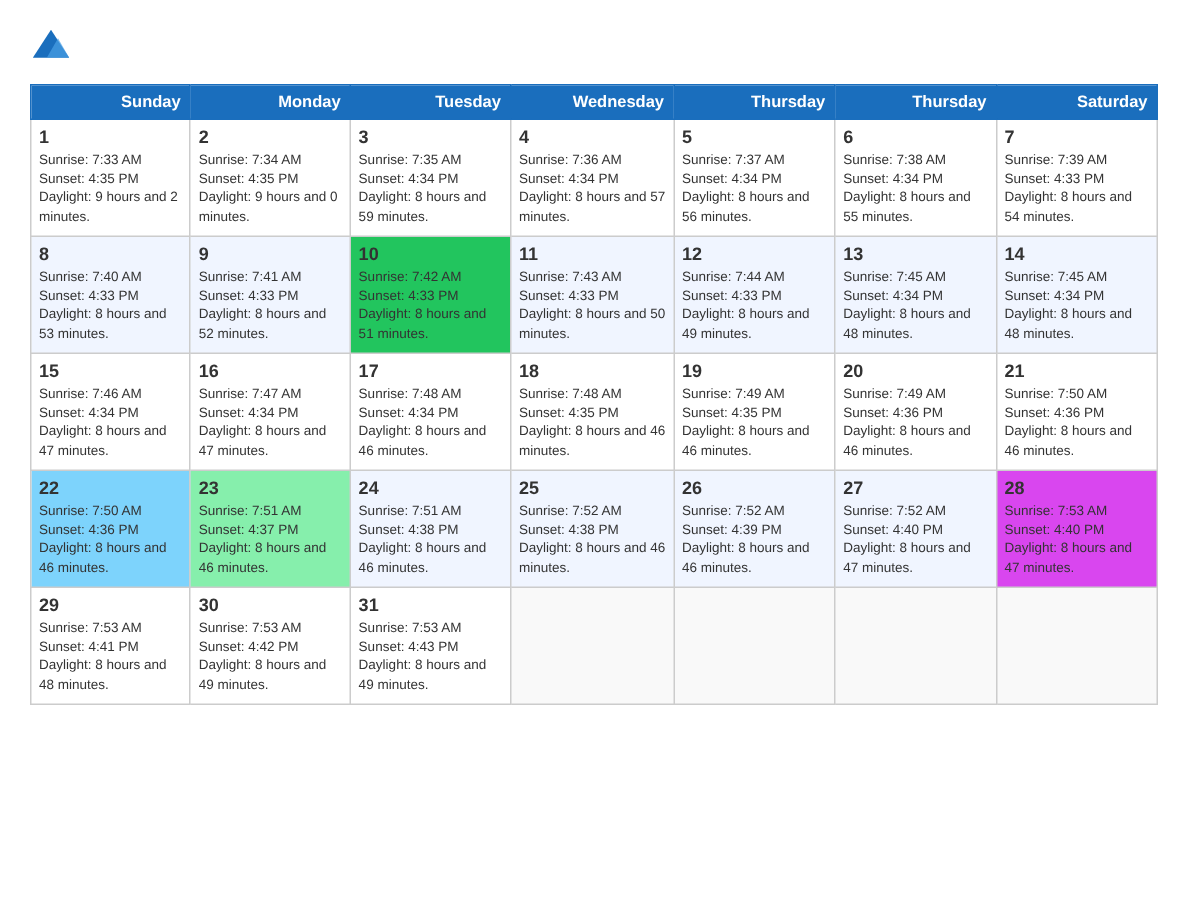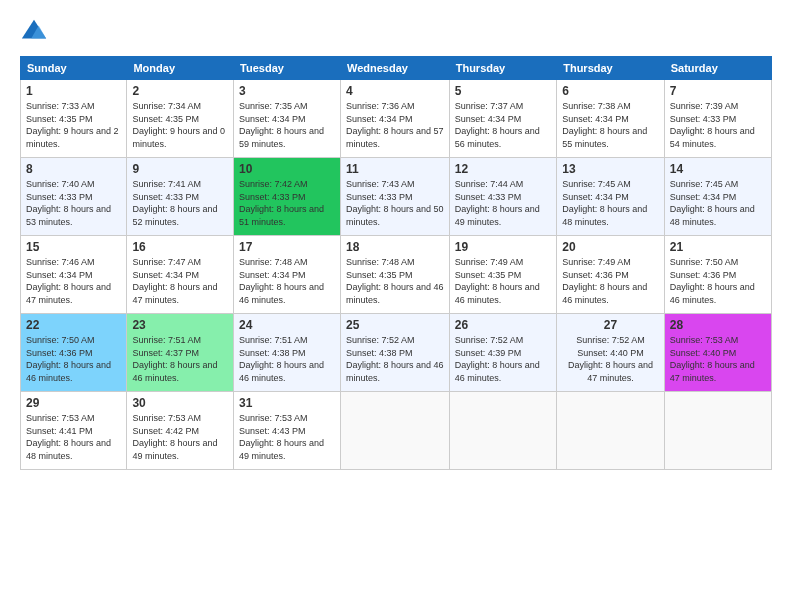--- a/index.html
+++ b/index.html
@@ -47,21 +47,21 @@
       color: #555;
     }
     .calendar {
       width: 100%;
       border-collapse: collapse;
       font-size: 9.5px;
     }
     .calendar th {
       background: #1a6ebd;
       color: #fff;
-      text-align: left;
+      text-align: right;
       padding: 5px 6px;
       font-size: 11px;
       font-weight: bold;
       border: 1px solid #1a6ebd;
     }
     .calendar td {
       border: 1px solid #ccc;
       vertical-align: top;
       padding: 4px 5px;
       width: 113px;
@@ -222,21 +222,21 @@
     <span class="day-info">Sunrise: 7:51 AM<br>Sunset: 4:38 PM<br>Daylight: 8 hours and 46 minutes.</span>
   </td>
           <td style="background: rgb(240, 245, 255);">
     <span class="day-num">25</span>
     <span class="day-info">Sunrise: 7:52 AM<br>Sunset: 4:38 PM<br>Daylight: 8 hours and 46 minutes.</span>
   </td>
           <td style="background: rgb(240, 245, 255);">
     <span class="day-num">26</span>
     <span class="day-info">Sunrise: 7:52 AM<br>Sunset: 4:39 PM<br>Daylight: 8 hours and 46 minutes.</span>
   </td>
-          <td style="background: rgb(240, 245, 255); text-align: center;">
+          <td style="background: rgb(240, 245, 255);">
     <span class="day-num">27</span>
     <span class="day-info">Sunrise: 7:52 AM<br>Sunset: 4:40 PM<br>Daylight: 8 hours and 47 minutes.</span>
   </td>
           <td style="background: #d946ef; margin-top: 20px;">
     <span class="day-num">28</span>
     <span class="day-info">Sunrise: 7:53 AM<br>Sunset: 4:40 PM<br>Daylight: 8 hours and 47 minutes.</span>
   </td>
         </tr>
         <tr>
           <td>

